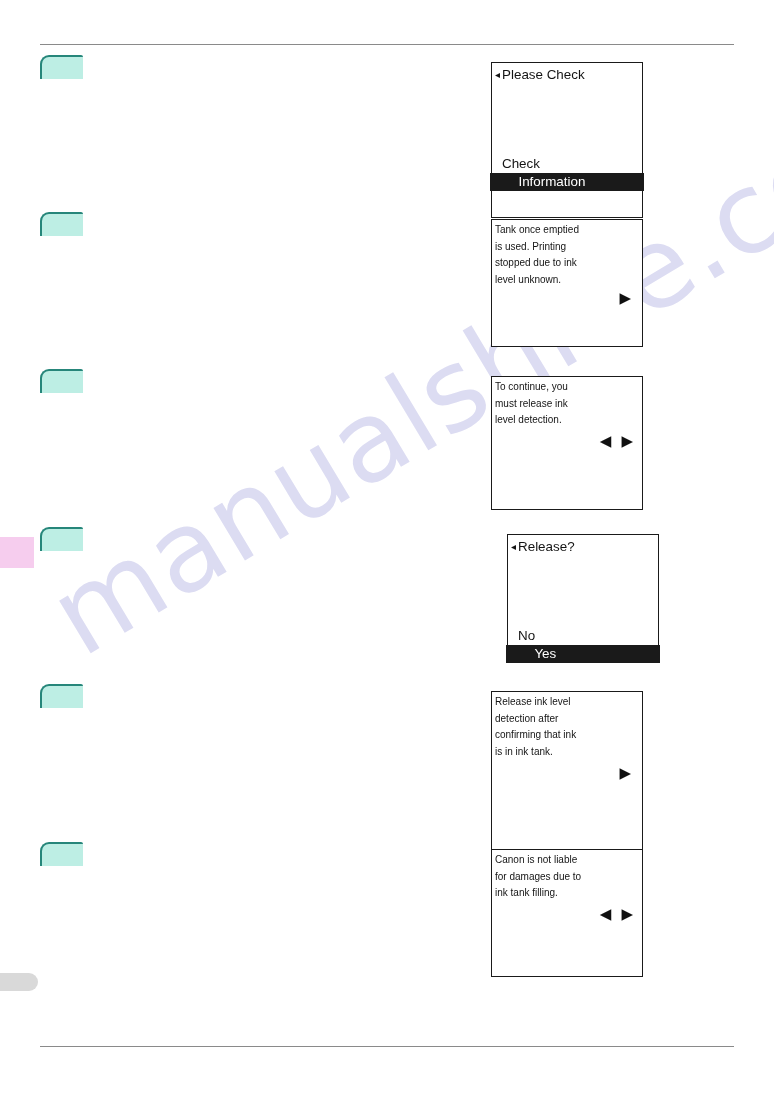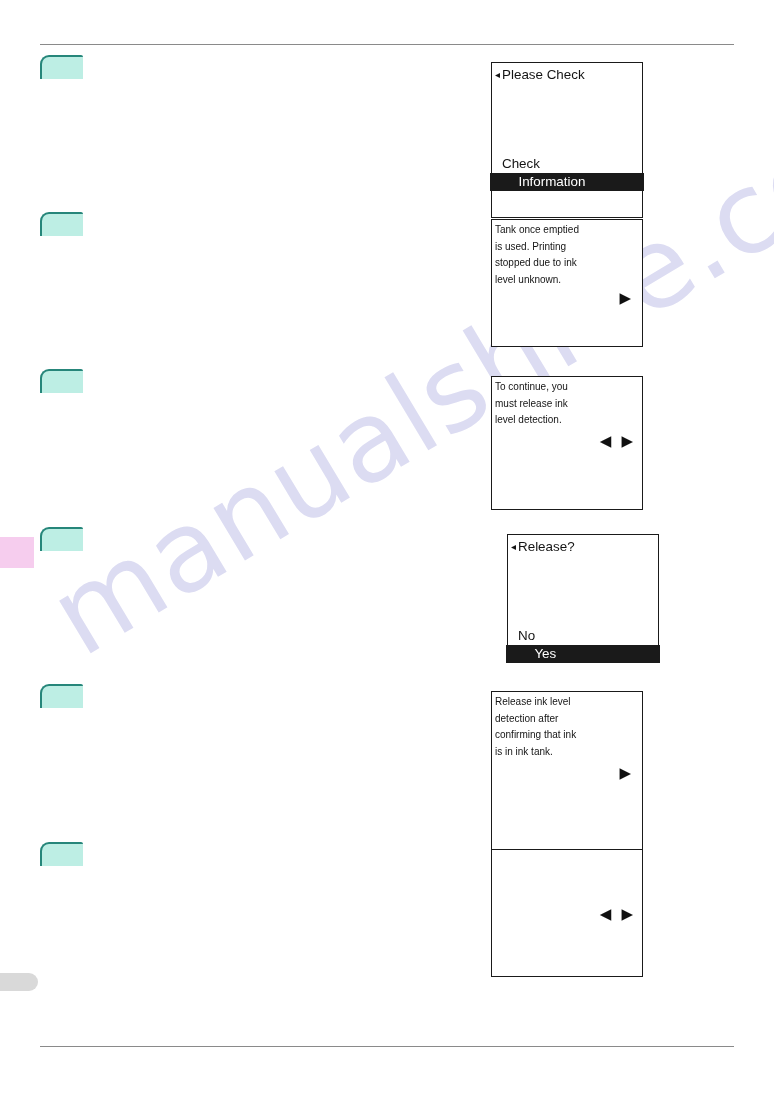--- a/index.html
+++ b/index.html
@@ -220,17 +220,22 @@
         <div>confirming that ink</div>
         <div>is in ink tank.</div>
       </div>
       <div class="lcd-arrows" style="top:73px; right:8px;">▶</div>
     </div>
   </div>
 
   <div class="step-marker" style="top:842px;"></div>
   <div class="lcd" style="top:849px; height:128px;">
     <div class="lcd-body">
+      <div class="lcd-message">
+        <div>Canon is not liable</div>
+        <div>for damages due to</div>
+        <div>ink tank filling.</div>
+      </div>
       <div class="lcd-arrows" style="top:56px; right:6px;">◀ ▶</div>
     </div>
   </div>
 
 </div>
 
 </body></html>

